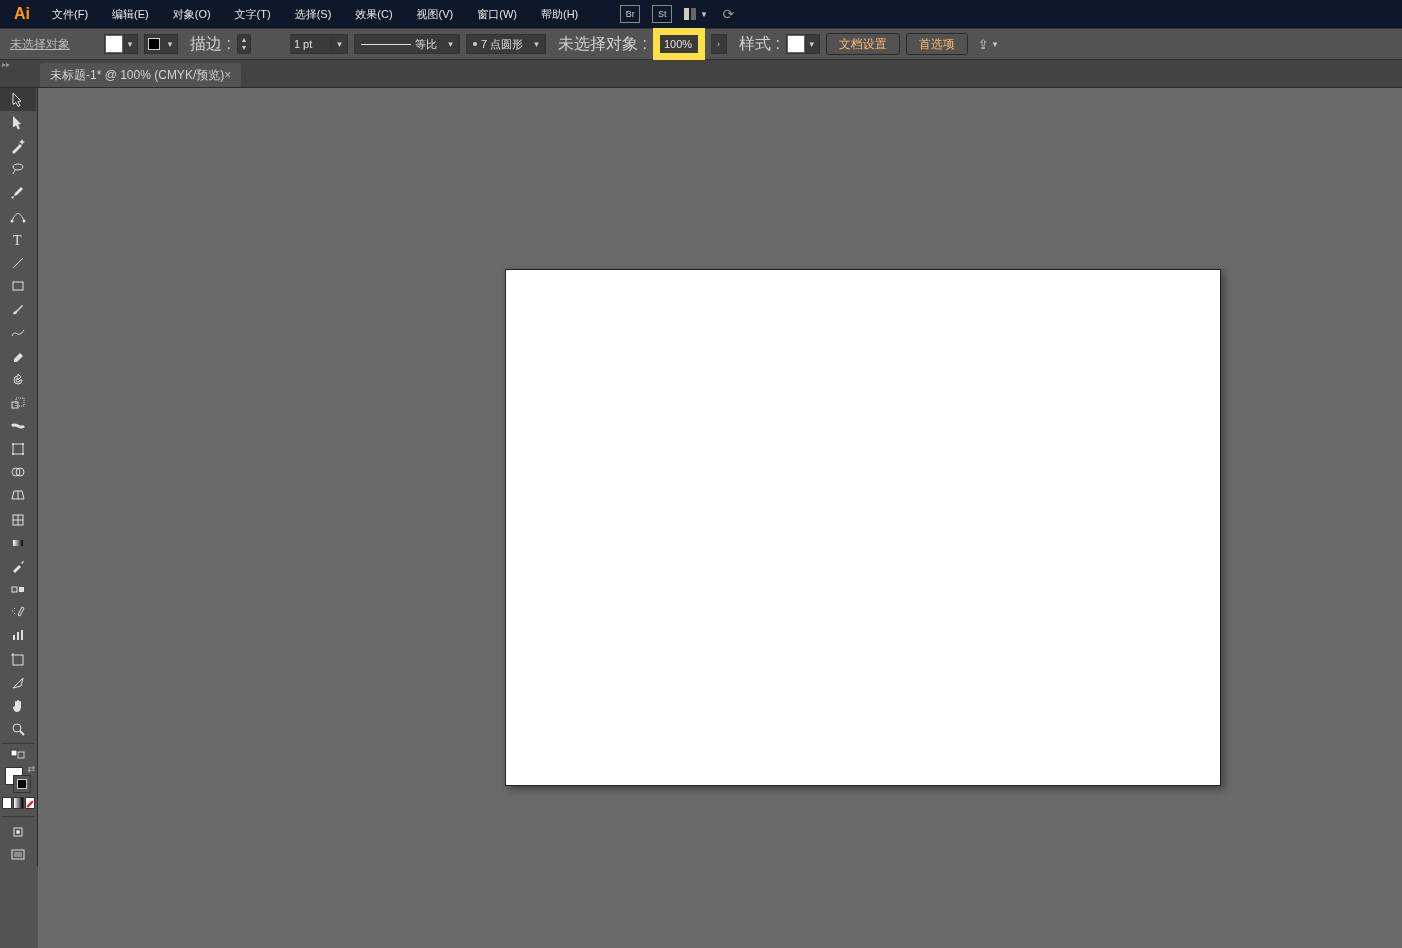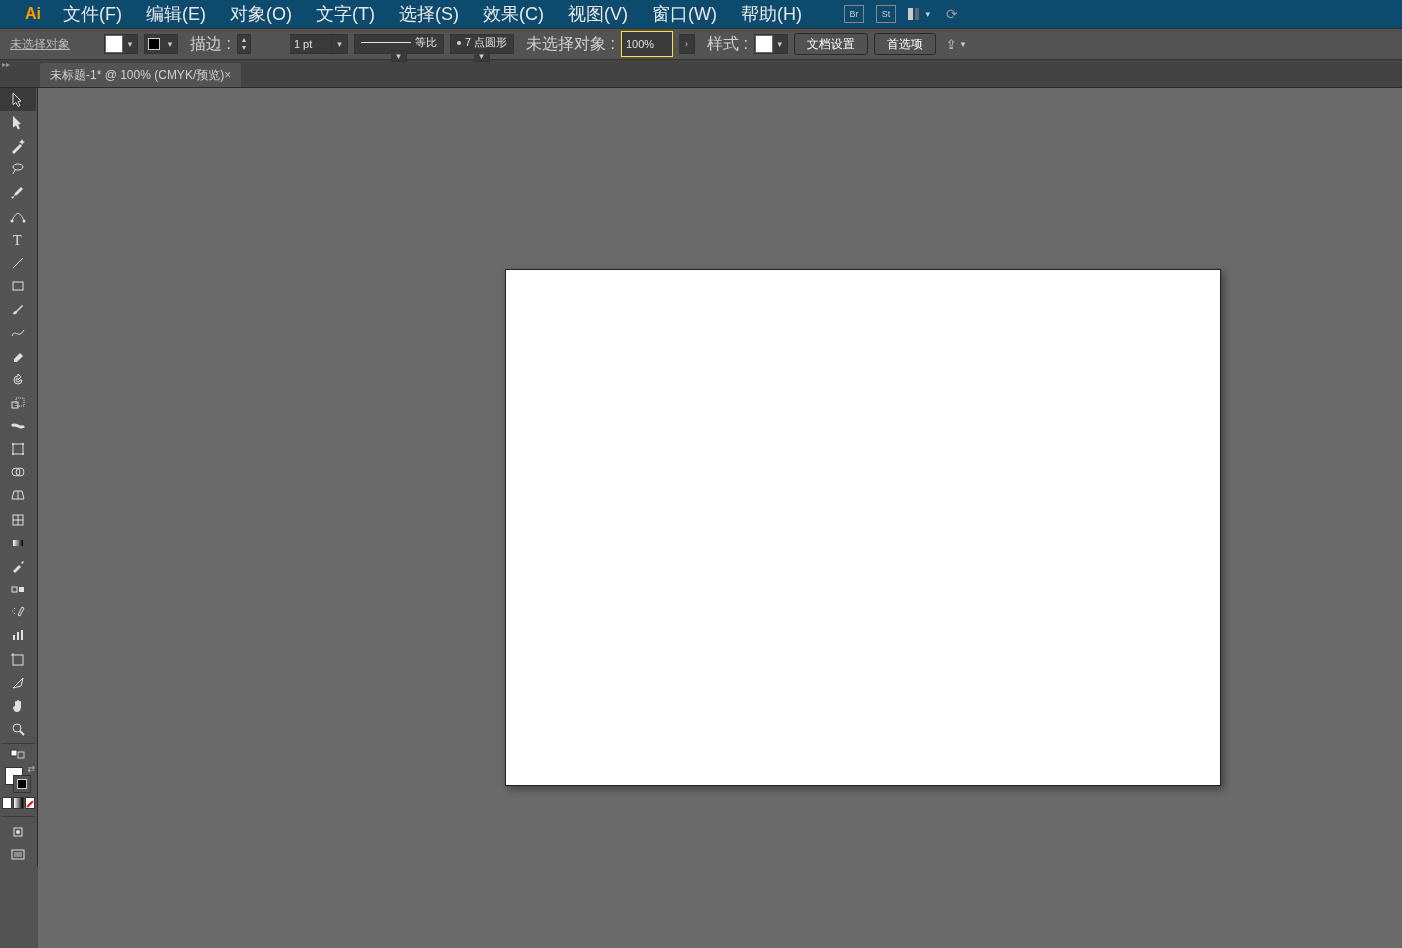--- a/index.html
+++ b/index.html
@@ -10,43 +10,43 @@
     font-family: "Microsoft YaHei", Arial, sans-serif;
     font-size: 12px;
     color: #e0e0e0;
     overflow: hidden;
     position: relative;
   }
 
   
   .menu-bar {
     height: 28px;
-    background: #0c4a6e;
-    display: flex;
-    align-items: center;
-    padding-left: 15px;
+    background: #0f172a;
+    display: flex;
+    align-items: center;
+    padding-left: 4px;
   }
   .app-logo {
     width: 36px;
     height: 28px;
     display: flex;
     align-items: center;
     justify-content: center;
     color: #ff9a00;
     font-weight: bold;
     font-size: 16px;
     font-family: Arial, sans-serif;
   }
   .menu-item {
     padding: 0 12px;
     height: 100%;
     display: flex;
     align-items: center;
     cursor: pointer;
-    font-size: 18px;
+    font-size: 11px;
     color: #e8e8e8;
   }
 
   .menu-right-icons {
     display: flex;
     align-items: center;
     gap: 12px;
     margin-left: 30px;
   }
   .icon-box {
@@ -165,61 +165,60 @@
     padding: 0 4px;
     text-align: left;
     margin-left: 39px;
   }
   .combo {
     display: flex;
     align-items: center;
     height: 20px;
     border: 1px solid #333;
     background: #3a3a3a;
-    flex-direction: column;
   }
   .combo-content {
     padding: 0 6px;
     font-size: 11px;
     color: #e0e0e0;
     display: flex;
     align-items: center;
     gap: 4px;
   }
   .line-preview {
     width: 50px;
     height: 1px;
     background: #e0e0e0;
   }
   .dot { width:4px;height:4px;border-radius:50%;background:#d0d0d0; }
 
   .text-combo {
     width: 52px;
-    height: 26px;
+    height: 32px;
     background: #3a3a3a;
     color: #e0e0e0;
-    border: 1px solid #fde047;
+    border: 7px solid #fde047;
     font-size: 11px;
     padding: 0 4px;
   }
   .expand-arrow {
     width: 16px;
     height: 20px;
     display:flex;align-items:center;justify-content:center;
     border: 1px solid #333;
     background:#3a3a3a;
     border-left:none;
     font-size:9px;color:#ccc;
   }
 
   .ctrl-btn {
     height: 22px;
     padding: 0 12px;
     background: #525252;
-    color: #ffffff;
+    color: #fdba74;
     border: 1px solid #2a2a2a;
     border-radius: 3px;
     font-size: 12px;
     cursor: pointer;
     display:flex;align-items:center;
   }
 
   .pin-menu {
     margin-left:4px;
     color:#ccc;

